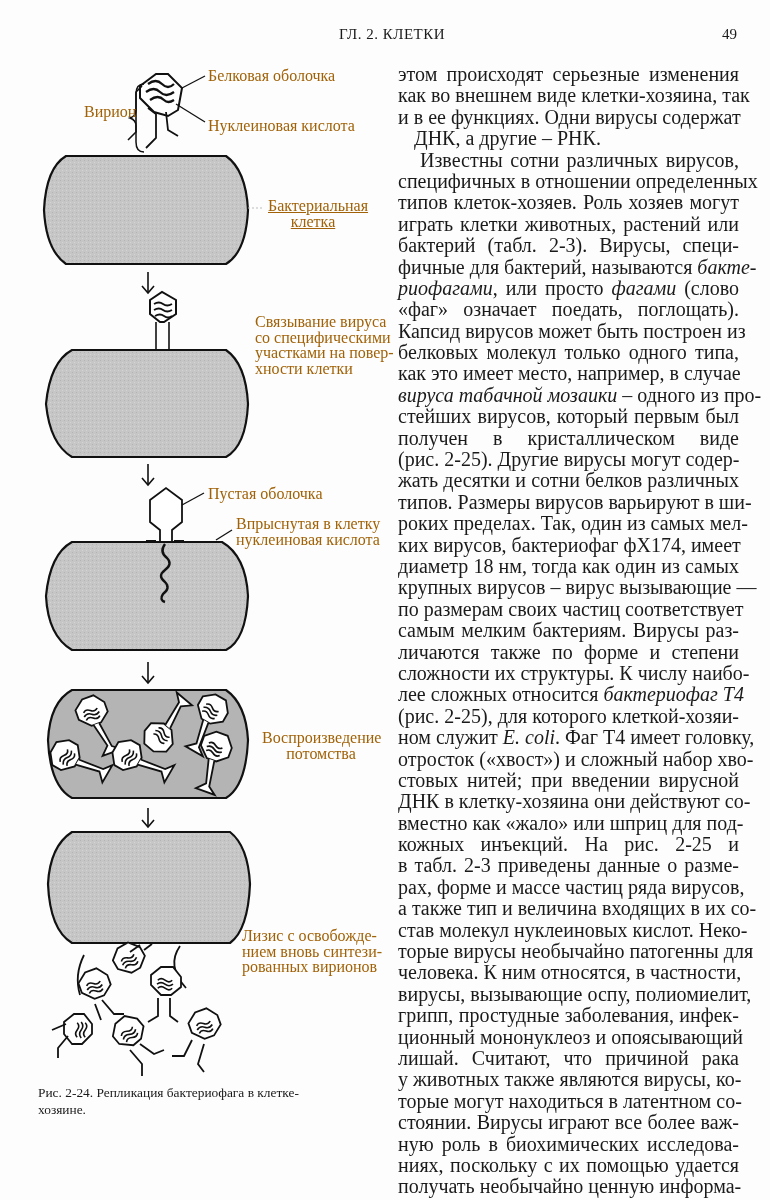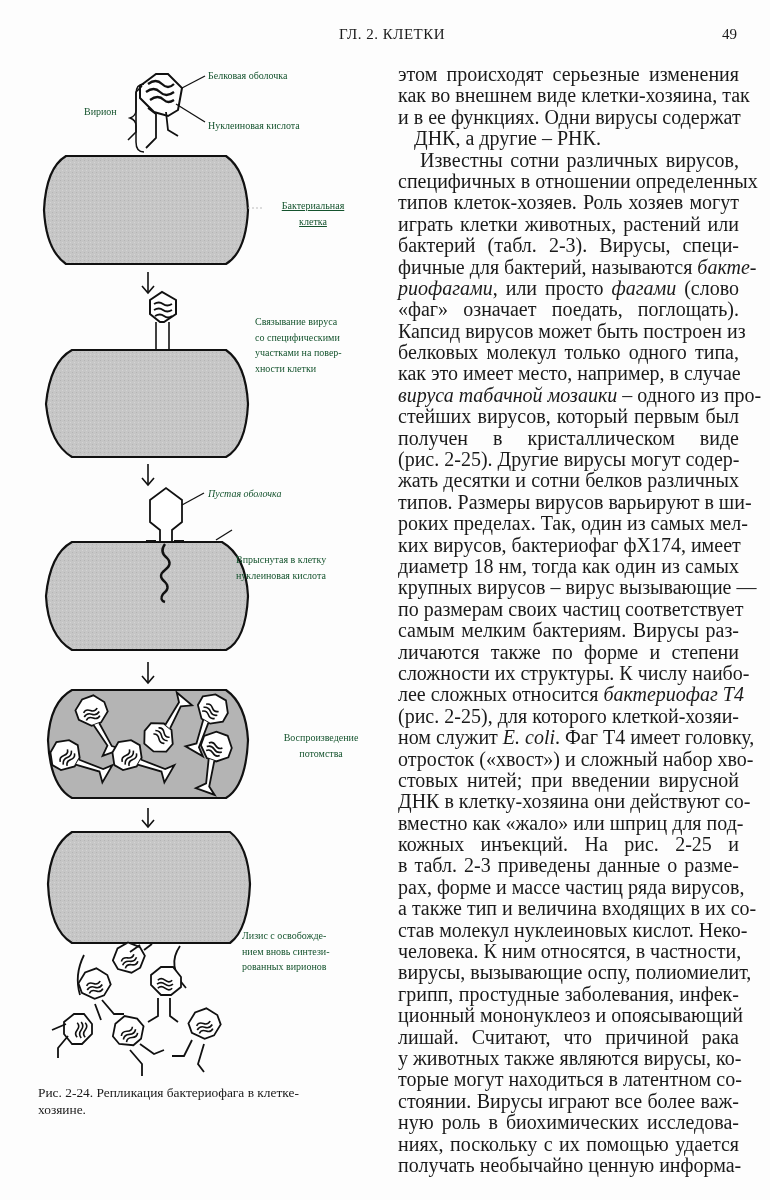--- a/index.html
+++ b/index.html
@@ -10,21 +10,21 @@
   .header .pageno { position: absolute; left: 722px; top: 0; font-size: 15px; }
 
   .text-col { position: absolute; left: 398px; top: 64px; width: 341px;
               font-size: 20px; line-height: 21.4px; text-align: justify; }
   .text-col .line { display: block; text-align: justify; text-align-last: justify; height: 21.4px; white-space: nowrap; }
   .text-col .line.last { text-align-last: left; margin-left: 16px; }
   .text-col .line.first-indent { padding-left: 22px; }
   .text-col i { font-style: italic; }
 
   .figure { position: absolute; left: 0; top: 0; width: 400px; height: 1140px; }
-  .fig-label { position: absolute; font-size: 10px; line-height: 15.5px; color: #14532d; white-space: nowrap; }
+  .fig-label { position: absolute; font-size: 16px; line-height: 15.5px; color: #a16207; white-space: nowrap; }
   .fig-label.center { text-align: center; }
   .caption { position: absolute; left: 38px; top: 1085px; width: 320px; font-size: 13.4px; line-height: 16.5px; }
 </style>
 </head>
 <body>
 
 <div class="header">
   <span class="title">ГЛ. 2. КЛЕТКИ</span>
   <span class="pageno">49</span>
 </div>
@@ -182,23 +182,23 @@
     <span>клетка</span>
   </span>
 
   <span class="fig-label" style="left:255px;top:314px;">
     <span>Связывание вируса</span><br>
     <span>со специфическими</span><br>
     <span>участками на повер-</span><br>
     <span>хности клетки</span>
   </span>
 
-  <span class="fig-label" style="left:208px;top:486px;font-style:italic;">Пустая оболочка</span>
-
-  <span class="fig-label" style="left:236px;top:516px;margin-top:36px;">
+  <span class="fig-label" style="left:208px;top:486px;">Пустая оболочка</span>
+
+  <span class="fig-label" style="left:236px;top:516px;">
     <span>Впрыснутая в клетку</span><br>
     <span>нуклеиновая кислота</span>
   </span>
 
   <span class="fig-label center" style="left:262px;top:730px;width:118px;">
     <span>Воспроизведение</span><br>
     <span>потомства</span>
   </span>
 
   <span class="fig-label" style="left:242px;top:928px;">
@@ -248,20 +248,21 @@
   <span class="line"><span>ном служит </span><i>E. coli</i><span>. Фаг Т4 имеет головку,</span></span>
   <span class="line">отросток («хвост») и сложный набор хво-</span>
   <span class="line">стовых нитей; при введении вирусной</span>
   <span class="line">ДНК в клетку-хозяина они действуют со-</span>
   <span class="line">вместно как «жало» или шприц для под-</span>
   <span class="line">кожных инъекций. На рис. 2-25 и</span>
   <span class="line">в табл. 2-3 приведены данные о разме-</span>
   <span class="line">рах, форме и массе частиц ряда вирусов,</span>
   <span class="line">а также тип и величина входящих в их со-</span>
   <span class="line">став молекул нуклеиновых кислот. Неко-</span>
+  <span class="line">торые вирусы необычайно патогенны для</span>
   <span class="line">человека. К ним относятся, в частности,</span>
   <span class="line">вирусы, вызывающие оспу, полиомиелит,</span>
   <span class="line">грипп, простудные заболевания, инфек-</span>
   <span class="line">ционный мононуклеоз и опоясывающий</span>
   <span class="line">лишай. Считают, что причиной рака</span>
   <span class="line">у животных также являются вирусы, ко-</span>
   <span class="line">торые могут находиться в латентном со-</span>
   <span class="line">стоянии. Вирусы играют все более важ-</span>
   <span class="line">ную роль в биохимических исследова-</span>
   <span class="line">ниях, поскольку с их помощью удается</span>

